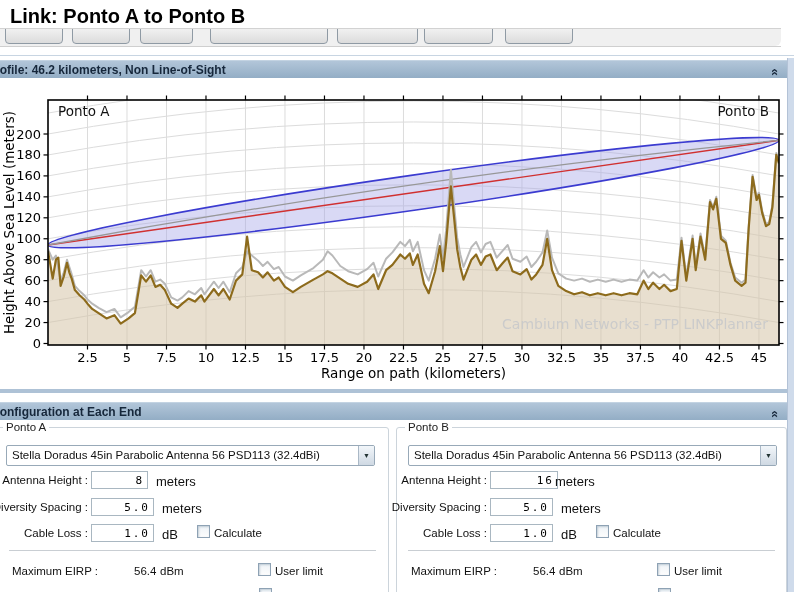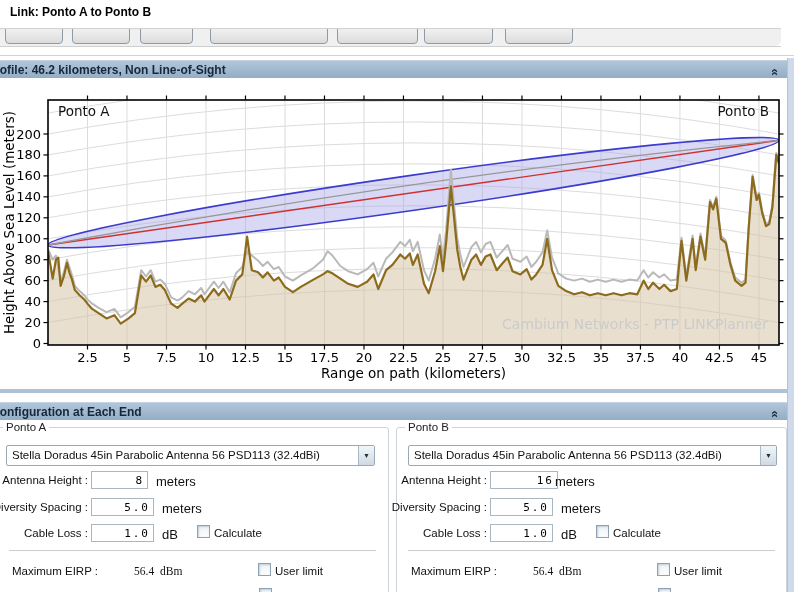--- a/index.html
+++ b/index.html
@@ -1,20 +1,20 @@
 <!DOCTYPE html>
 <html><head>
 <meta charset="utf-8">
 <style>
   * { margin:0; padding:0; box-sizing:border-box; }
   html,body { width:794px; height:592px; overflow:hidden; background:#fff;
     font-family:"Liberation Sans", sans-serif; position:relative; }
   .abs { position:absolute; }
 
-  .title { left:10px; top:5px; font-size:12px; font-weight:bold; color:#000; }
+  .title { left:10px; top:5px; font-size:20px; font-weight:bold; color:#000; }
 
   .toolbar { left:0; top:28px; width:781px; height:18px; background:#f0f0f0;
     border-top:1px solid #d2d2d2; overflow:hidden; border-bottom-right-radius:6px; }
   .tbtn { position:absolute; top:-9px; height:24px; border:1px solid #8f9aa4;
     border-radius:4px; background:linear-gradient(#fcfcfc,#dcdcdc); }
   .tool-edge { left:0; top:46px; width:781px; height:1px; background:#cfcfcf; }
   .blue-hair { left:0; top:55px; width:794px; height:1px; background:#c8d5e2; }
 
   .sec-header { left:0; width:788px; height:18px;
     background:linear-gradient(#b2c6d9,#93adc5); border-top:1px solid #c3d3e2;
@@ -41,21 +41,21 @@
   .flabel { position:absolute; width:200px; text-align:right; font-size:11.5px; color:#111; }
   .finput { position:absolute; height:18px; border:1px solid #a9b7c1; background:#fff;
     font-family:"DejaVu Sans Mono", monospace; font-size:11px; letter-spacing:2px;
     text-align:right; padding:0 3px; color:#000; }
   .funit { position:absolute; font-size:13px; color:#111; }
   .cb { position:absolute; width:13px; height:13px; border:1px solid #8ea2b4;
     background:linear-gradient(#eef3f7,#fdfdfd);
     box-shadow:inset 1px 1px 2px rgba(130,150,170,.45); cursor:pointer; }
   .cb-label { position:absolute; font-size:11.5px; color:#111; }
   .psep { position:absolute; height:1px; background:#c9ced3; }
-  .val { position:absolute; font-size:11.5px; color:#111;font-family:Liberation Serif, serif; }
+  .val { position:absolute; font-size:11.5px; color:#111; }
 </style>
 </head>
 <body>
 
 <div class="abs title">Link: Ponto A to Ponto B</div>
 
 <div class="abs toolbar">
   <div class="tbtn" style="left:5px;width:58px"></div>
   <div class="tbtn" style="left:72px;width:58px"></div>
   <div class="tbtn" style="left:140px;width:53px"></div>

